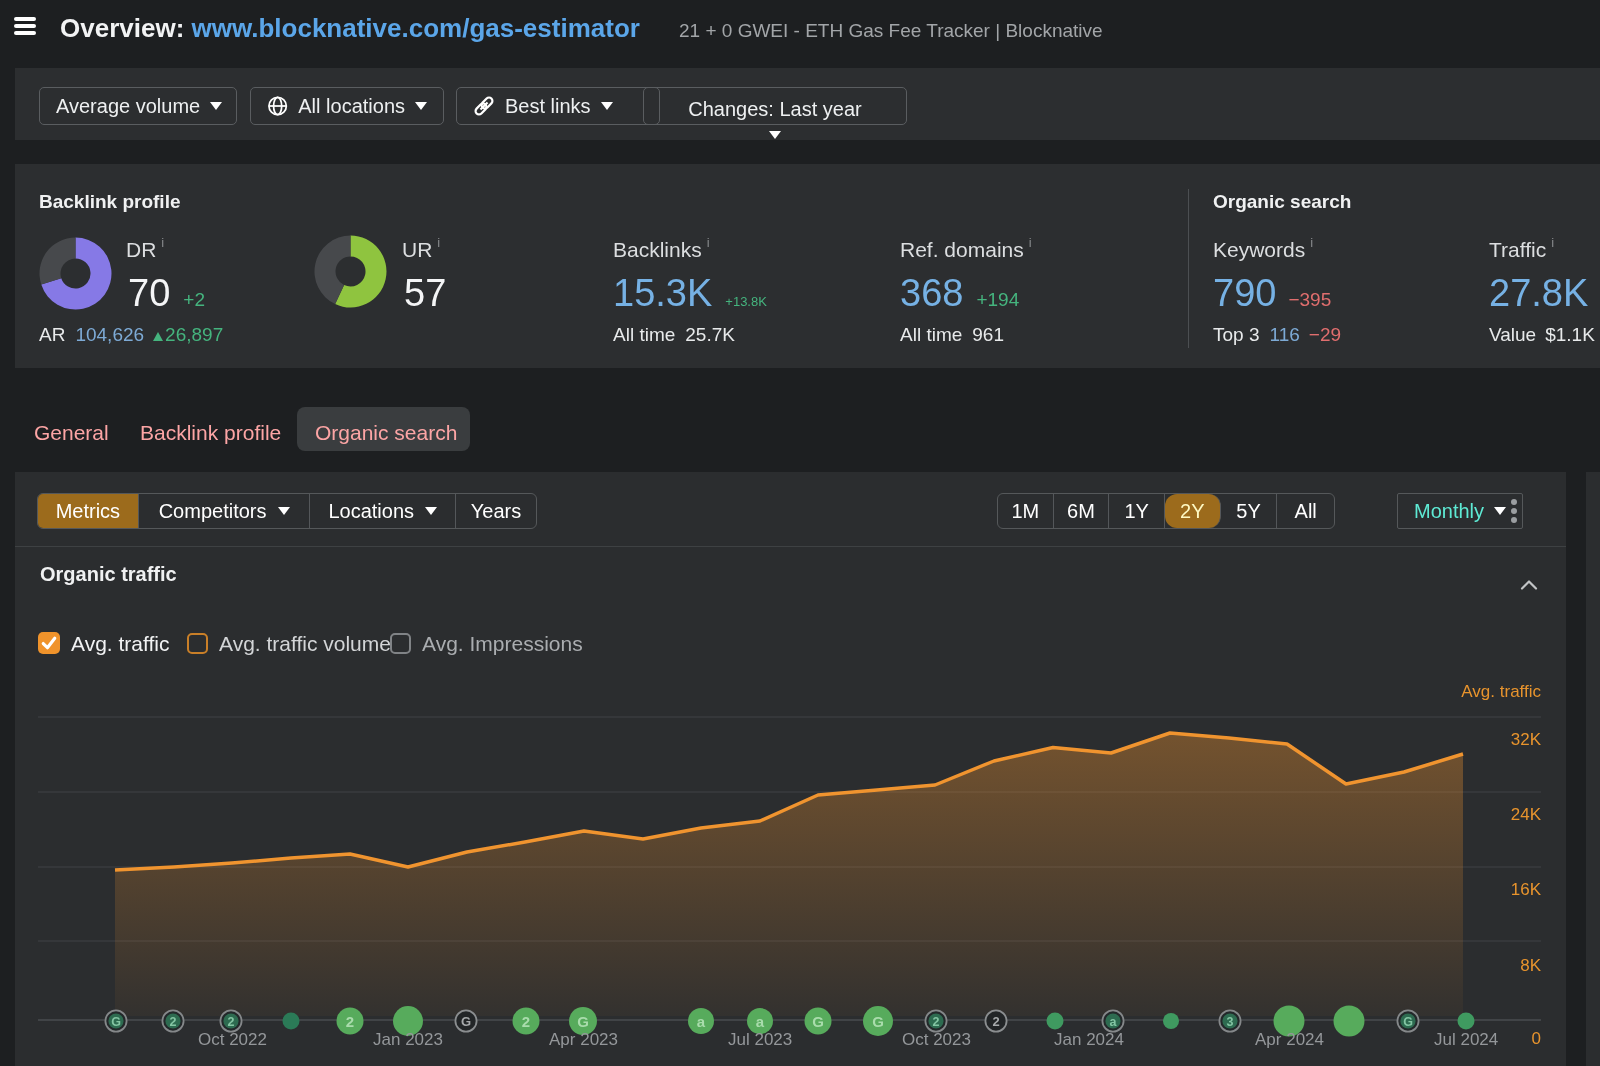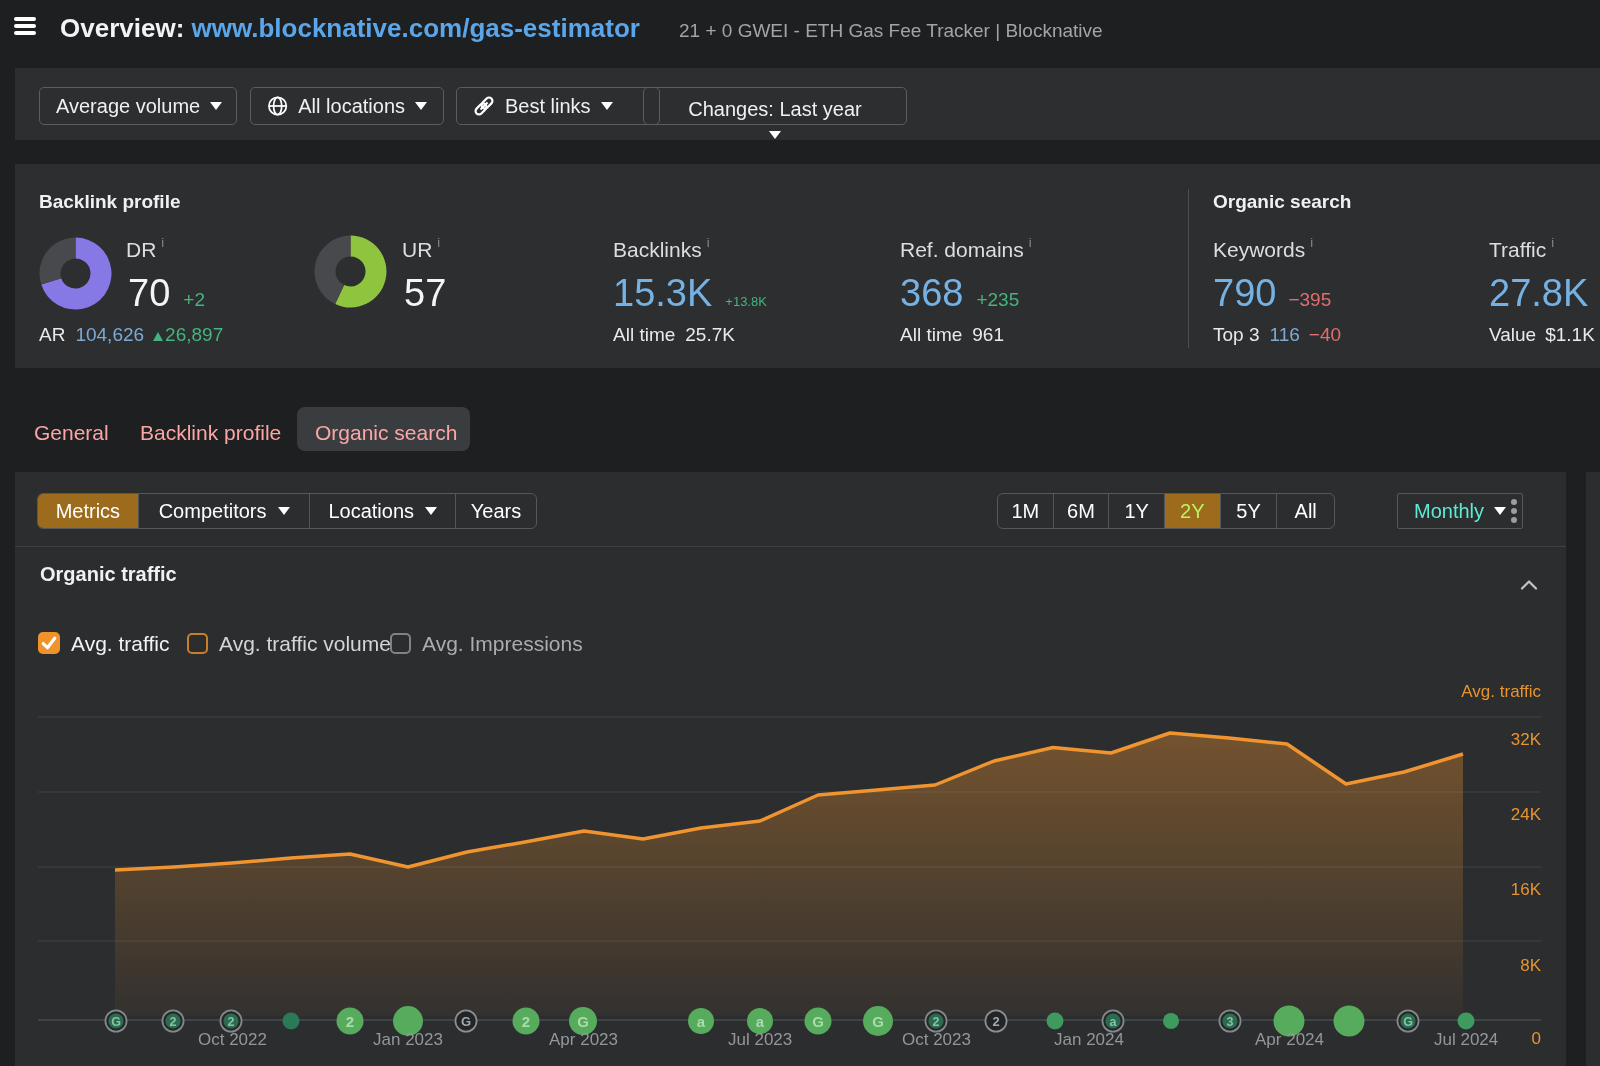--- a/index.html
+++ b/index.html
@@ -89,28 +89,28 @@
 <div class="alltime" style="left:39px; top:324px;">AR<span style="color:#7daad5; margin-left:10px;">104,626</span><span class="delta-g" style="margin-left:9px;"><span class="tri"></span>26,897</span></div>
 
 <div class="statlabel" style="left:402px; top:238px;">UR<span class="info">i</span></div>
 <div class="bignum" style="left:404px; top:272px; color:#f4f5f6;">57</div>
 
 <div class="statlabel" style="left:613px; top:238px;">Backlinks<span class="info">i</span></div>
 <div class="bignum" style="left:613px; top:272px;">15.3K<span class="delta-g" style="font-size:13px; margin-left:13px;">+13.8K</span></div>
 <div class="alltime" style="left:613px; top:324px;">All time<span style="margin-left:10px;">25.7K</span></div>
 
 <div class="statlabel" style="left:900px; top:238px;">Ref. domains<span class="info">i</span></div>
-<div class="bignum" style="left:900px; top:272px;">368<span class="delta-g" style="font-size:19px; margin-left:13px;">+235</span></div>
+<div class="bignum" style="left:900px; top:272px;">368<span class="delta-g" style="font-size:19px; margin-left:13px;">+194</span></div>
 <div class="alltime" style="left:900px; top:324px;">All time<span style="margin-left:10px;">961</span></div>
 
 <div class="abs" style="left:1188px; top:189px; width:1px; height:159px; background:#4c4f52;"></div>
 
 <div class="statlabel" style="left:1213px; top:238px;">Keywords<span class="info">i</span></div>
 <div class="bignum" style="left:1213px; top:272px;">790<span class="delta-r" style="font-size:19px; margin-left:12px;">−395</span></div>
-<div class="alltime" style="left:1213px; top:324px;">Top 3<span style="color:#7daad5; margin-left:10px;">116</span><span class="delta-r" style="margin-left:9px;">−40</span></div>
+<div class="alltime" style="left:1213px; top:324px;">Top 3<span style="color:#7daad5; margin-left:10px;">116</span><span class="delta-r" style="margin-left:9px;">−29</span></div>
 
 <div class="statlabel" style="left:1489px; top:238px;">Traffic<span class="info">i</span></div>
 <div class="bignum" style="left:1489px; top:272px;">27.8K</div>
 <div class="alltime" style="left:1489px; top:324px;">Value<span style="margin-left:9px;">$1.1K</span></div>
 
 <div class="abs" style="left:297px; top:407px; width:173px; height:44px; background:#3a3d3f; border-radius:8px;"></div>
 <div class="tab" style="left:34px;">General</div>
 <div class="tab" style="left:140px;">Backlink profile</div>
 <div class="tab" style="left:315px;">Organic search</div>
 
@@ -122,21 +122,21 @@
   <div class="seg" style="width:101px; background:#9c6b1c;">Metrics</div>
   <div class="seg" style="width:172px;">Competitors &nbsp;<span class="caret" style="border-top-width:8px;border-left-width:6.5px;border-right-width:6.5px;"></span></div>
   <div class="seg" style="width:146px;">Locations &nbsp;<span class="caret" style="border-top-width:8px;border-left-width:6.5px;border-right-width:6.5px;"></span></div>
   <div class="seg" style="width:80px; border-right:none;">Years</div>
 </div>
 
 <div class="abs" style="left:997px; top:493px; width:338px; height:36px; border:1px solid #55585a; border-radius:6px; display:flex; overflow:hidden;">
   <div class="seg" style="width:56px;">1M</div>
   <div class="seg" style="width:56px;">6M</div>
   <div class="seg" style="width:56px;">1Y</div>
-  <div class="seg" style="width:56px; background:#9c6b1c; color:#bef264;">2Y</div>
+  <div class="seg" style="width:56px; background:#9c6b1c; color:#fef9c3;border-radius:12px;">2Y</div>
   <div class="seg" style="width:57px;">5Y</div>
   <div class="seg" style="width:57px; border-right:none;">All</div>
 </div>
 <div class="abs" style="left:1351px; top:493px; width:126px; height:36px; border:1px solid #55585a; border-radius:2px; display:flex; align-items:center; justify-content:center; gap:10px; color:#5eead4; font-size:20px;margin-left:46px;">Monthly <span class="caret" style="border-top-width:8px;border-left-width:6.5px;border-right-width:6.5px;"></span></div>
 <div class="abs" style="left:1511px; top:499px; width:7px;">
   <div style="width:6px;height:6px;border-radius:3px;background:#9b9ea1;margin-bottom:3px;"></div>
   <div style="width:6px;height:6px;border-radius:3px;background:#9b9ea1;margin-bottom:3px;"></div>
   <div style="width:6px;height:6px;border-radius:3px;background:#9b9ea1;"></div>
 </div>
 

